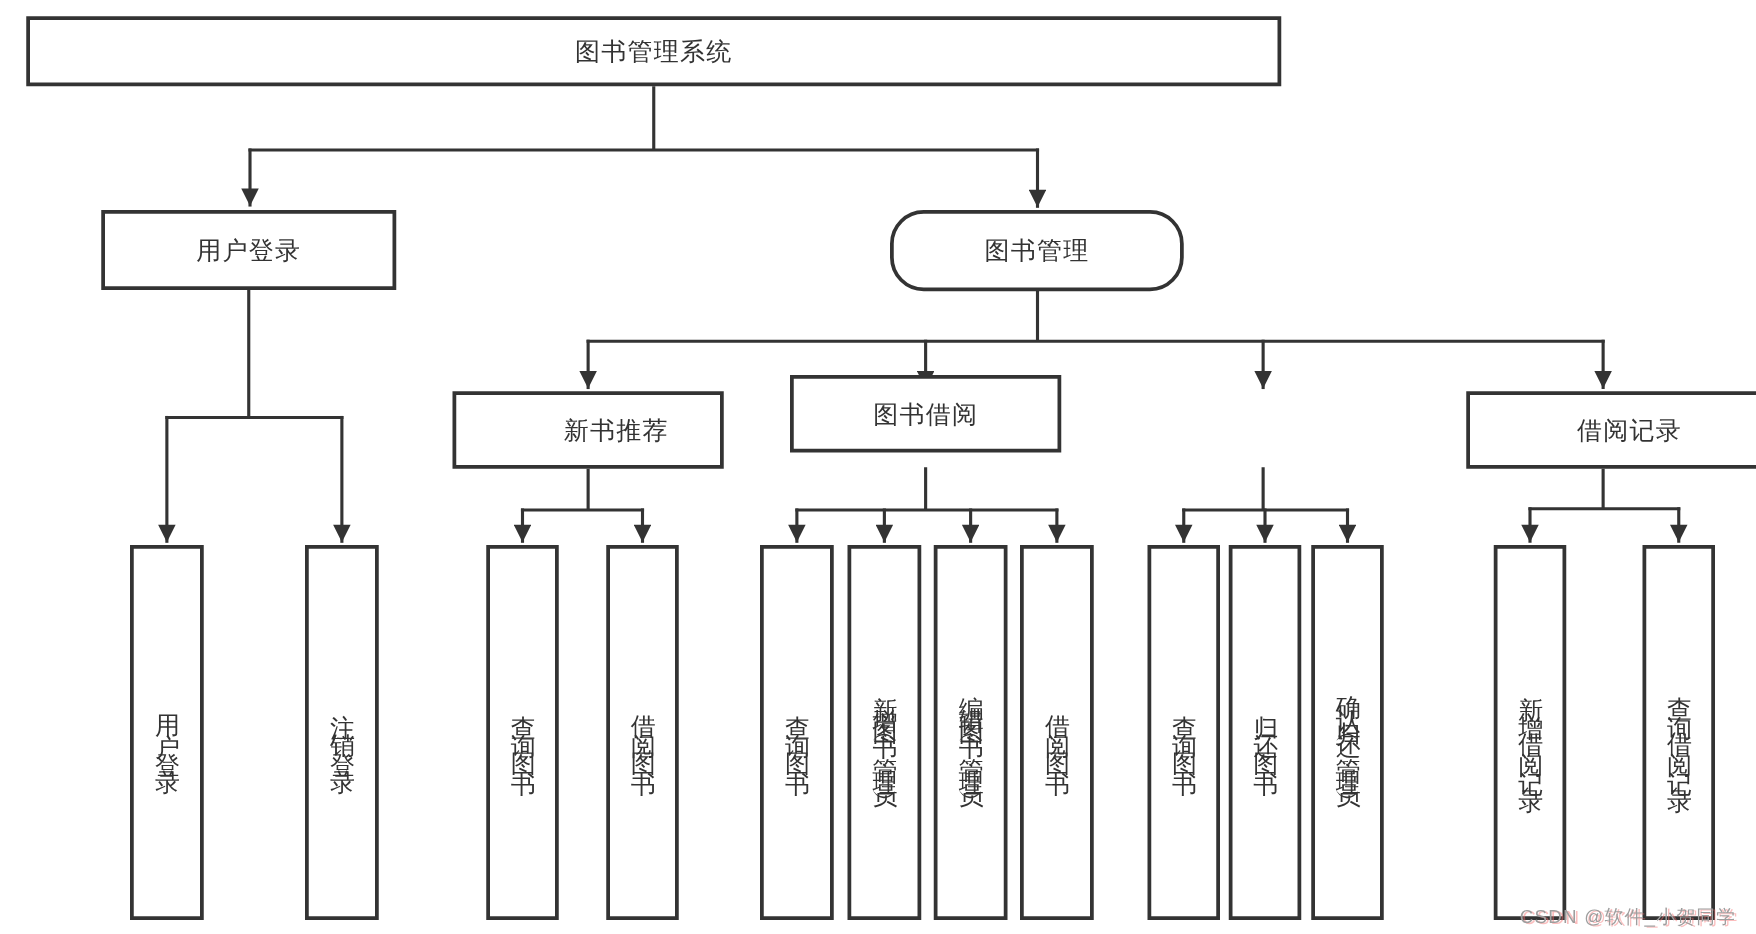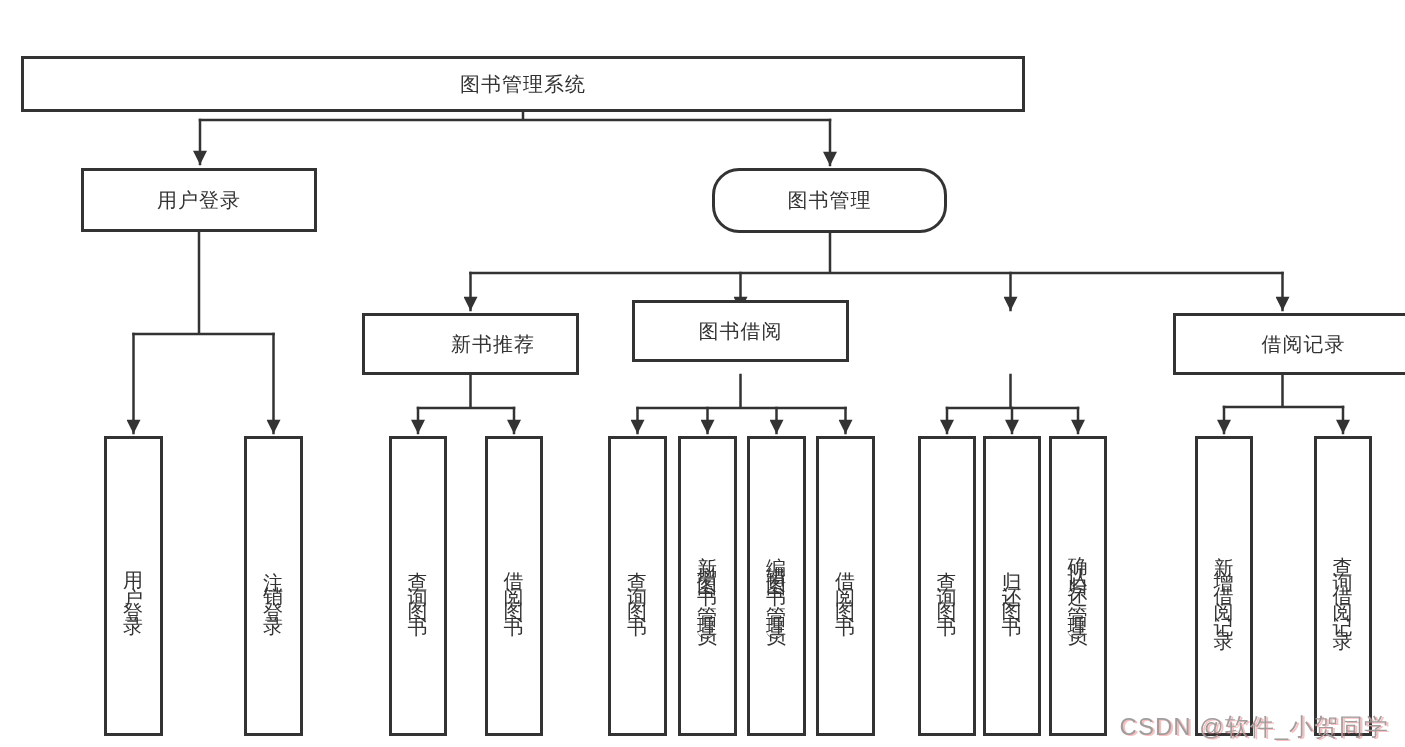--- a/index.html
+++ b/index.html
@@ -37,21 +37,21 @@
     letter-spacing: 15px;
     line-height: 1;
     font-size: 20px;
   }
   .vbox.long span { letter-spacing: 10px; }
   .vbox.mid span { letter-spacing: 15px; }
   #watermark {
     position: absolute;
     right: 16px;
     bottom: 4px;
-    font-size: 24px;
+    font-size: 15px;
     color: #9e9e9e;
     letter-spacing: 1px;
     z-index: 3;
     text-shadow: 2px 1px 0 rgba(247, 110, 110, 0.45);
   }
 </style>
 </head>
 <body>
 
 <div id="stage">
@@ -92,21 +92,21 @@
       <path d="M947 408 V433" marker-end="url(#arrow)"></path>
       <path d="M1012 408 V433" marker-end="url(#arrow)"></path>
       <path d="M1078 408 V433" marker-end="url(#arrow)"></path>
 
       <path d="M1282.5 375 V407 M1224 407 H1343"></path>
       <path d="M1224 407 V433" marker-end="url(#arrow)"></path>
       <path d="M1343 407 V433" marker-end="url(#arrow)"></path>
     </g>
   </svg>
 
-  <div class="box" style="left:21px; top:13px; width:1004px; height:56px;margin-top:43px;">图书管理系统</div>
+  <div class="box" style="left:21px; top:13px; width:1004px; height:56px;">图书管理系统</div>
 
   <div class="box" style="left:81px; top:168px; width:236px; height:64px;">用户登录</div>
   <div class="box" style="left:712px; top:168px; width:235px; height:65px;border-radius:27px;">图书管理</div>
 
   <div class="box" style="left:362px; top:313px; width:217px; height:62px;padding-left:45px;">新书推荐</div>
   <div class="box" style="left:632px; top:300px; width:217px; height:62px;">图书借阅</div>
   <div class="box" style="left:1173px; top:313px; width:261px; height:62px;">借阅记录</div>
 
   <div class="box vbox" style="left:104px; top:436px; width:59px; height:300px;">
     <span>用户登录</span>

